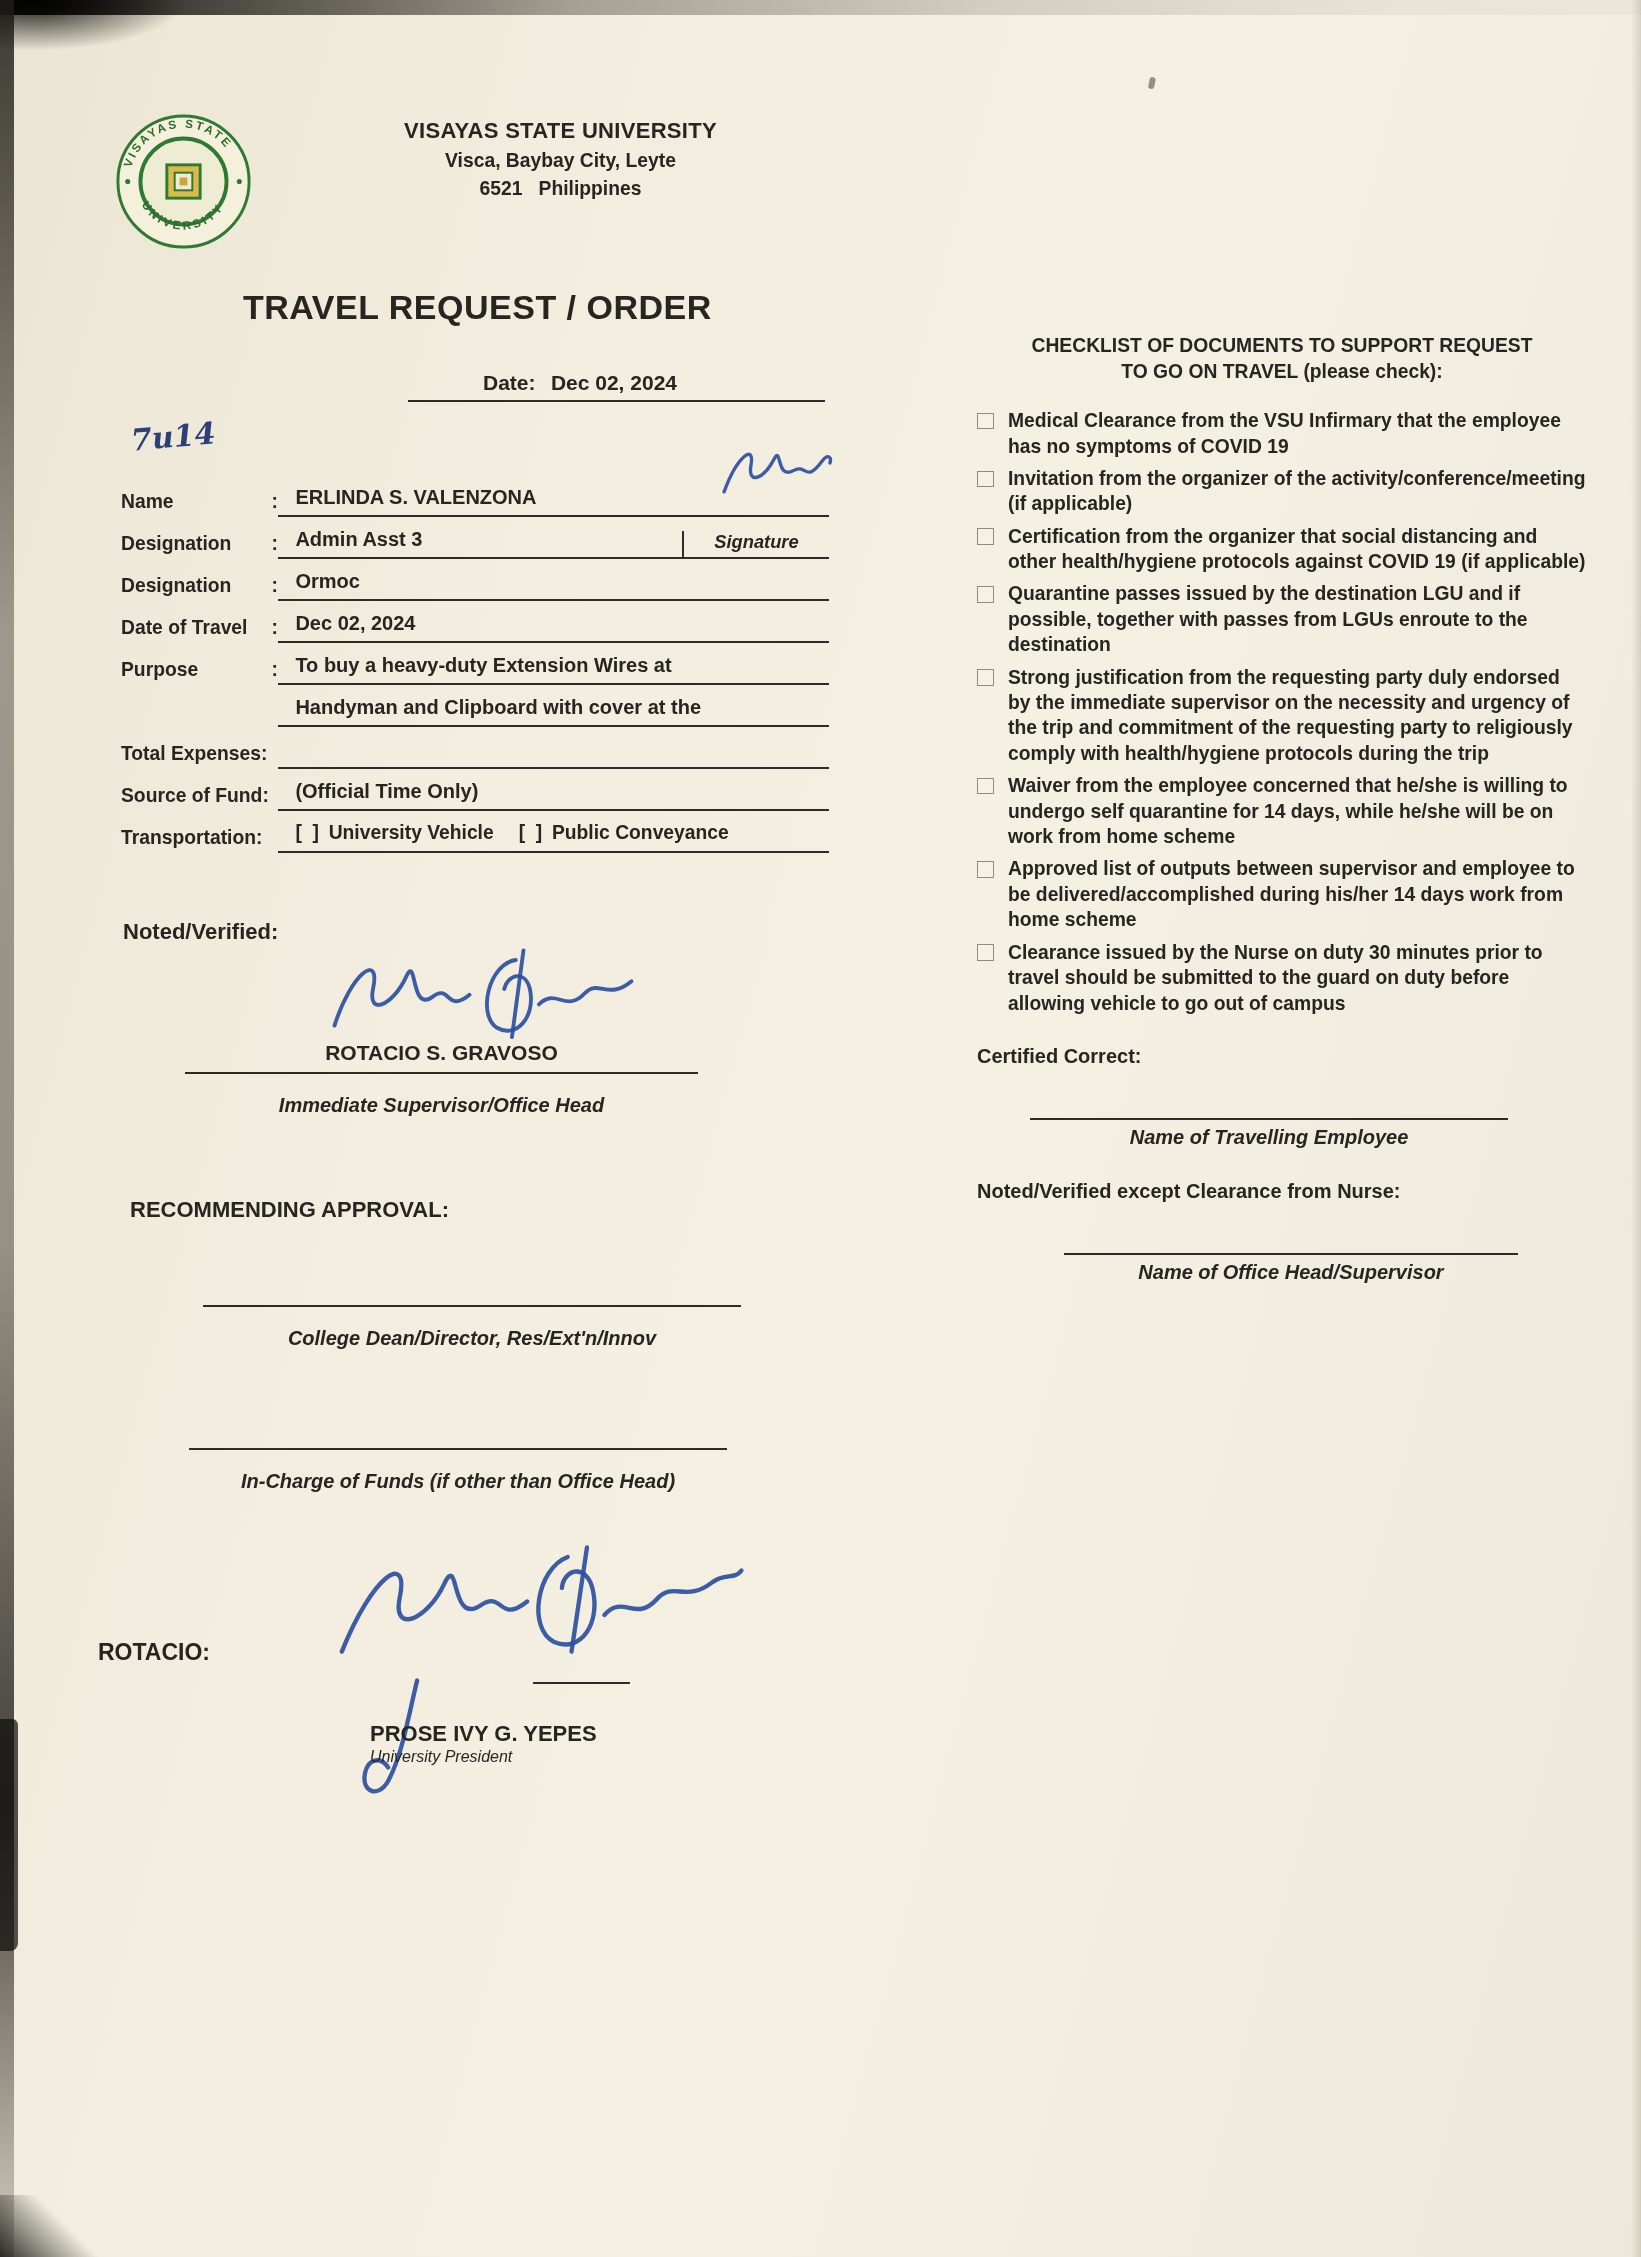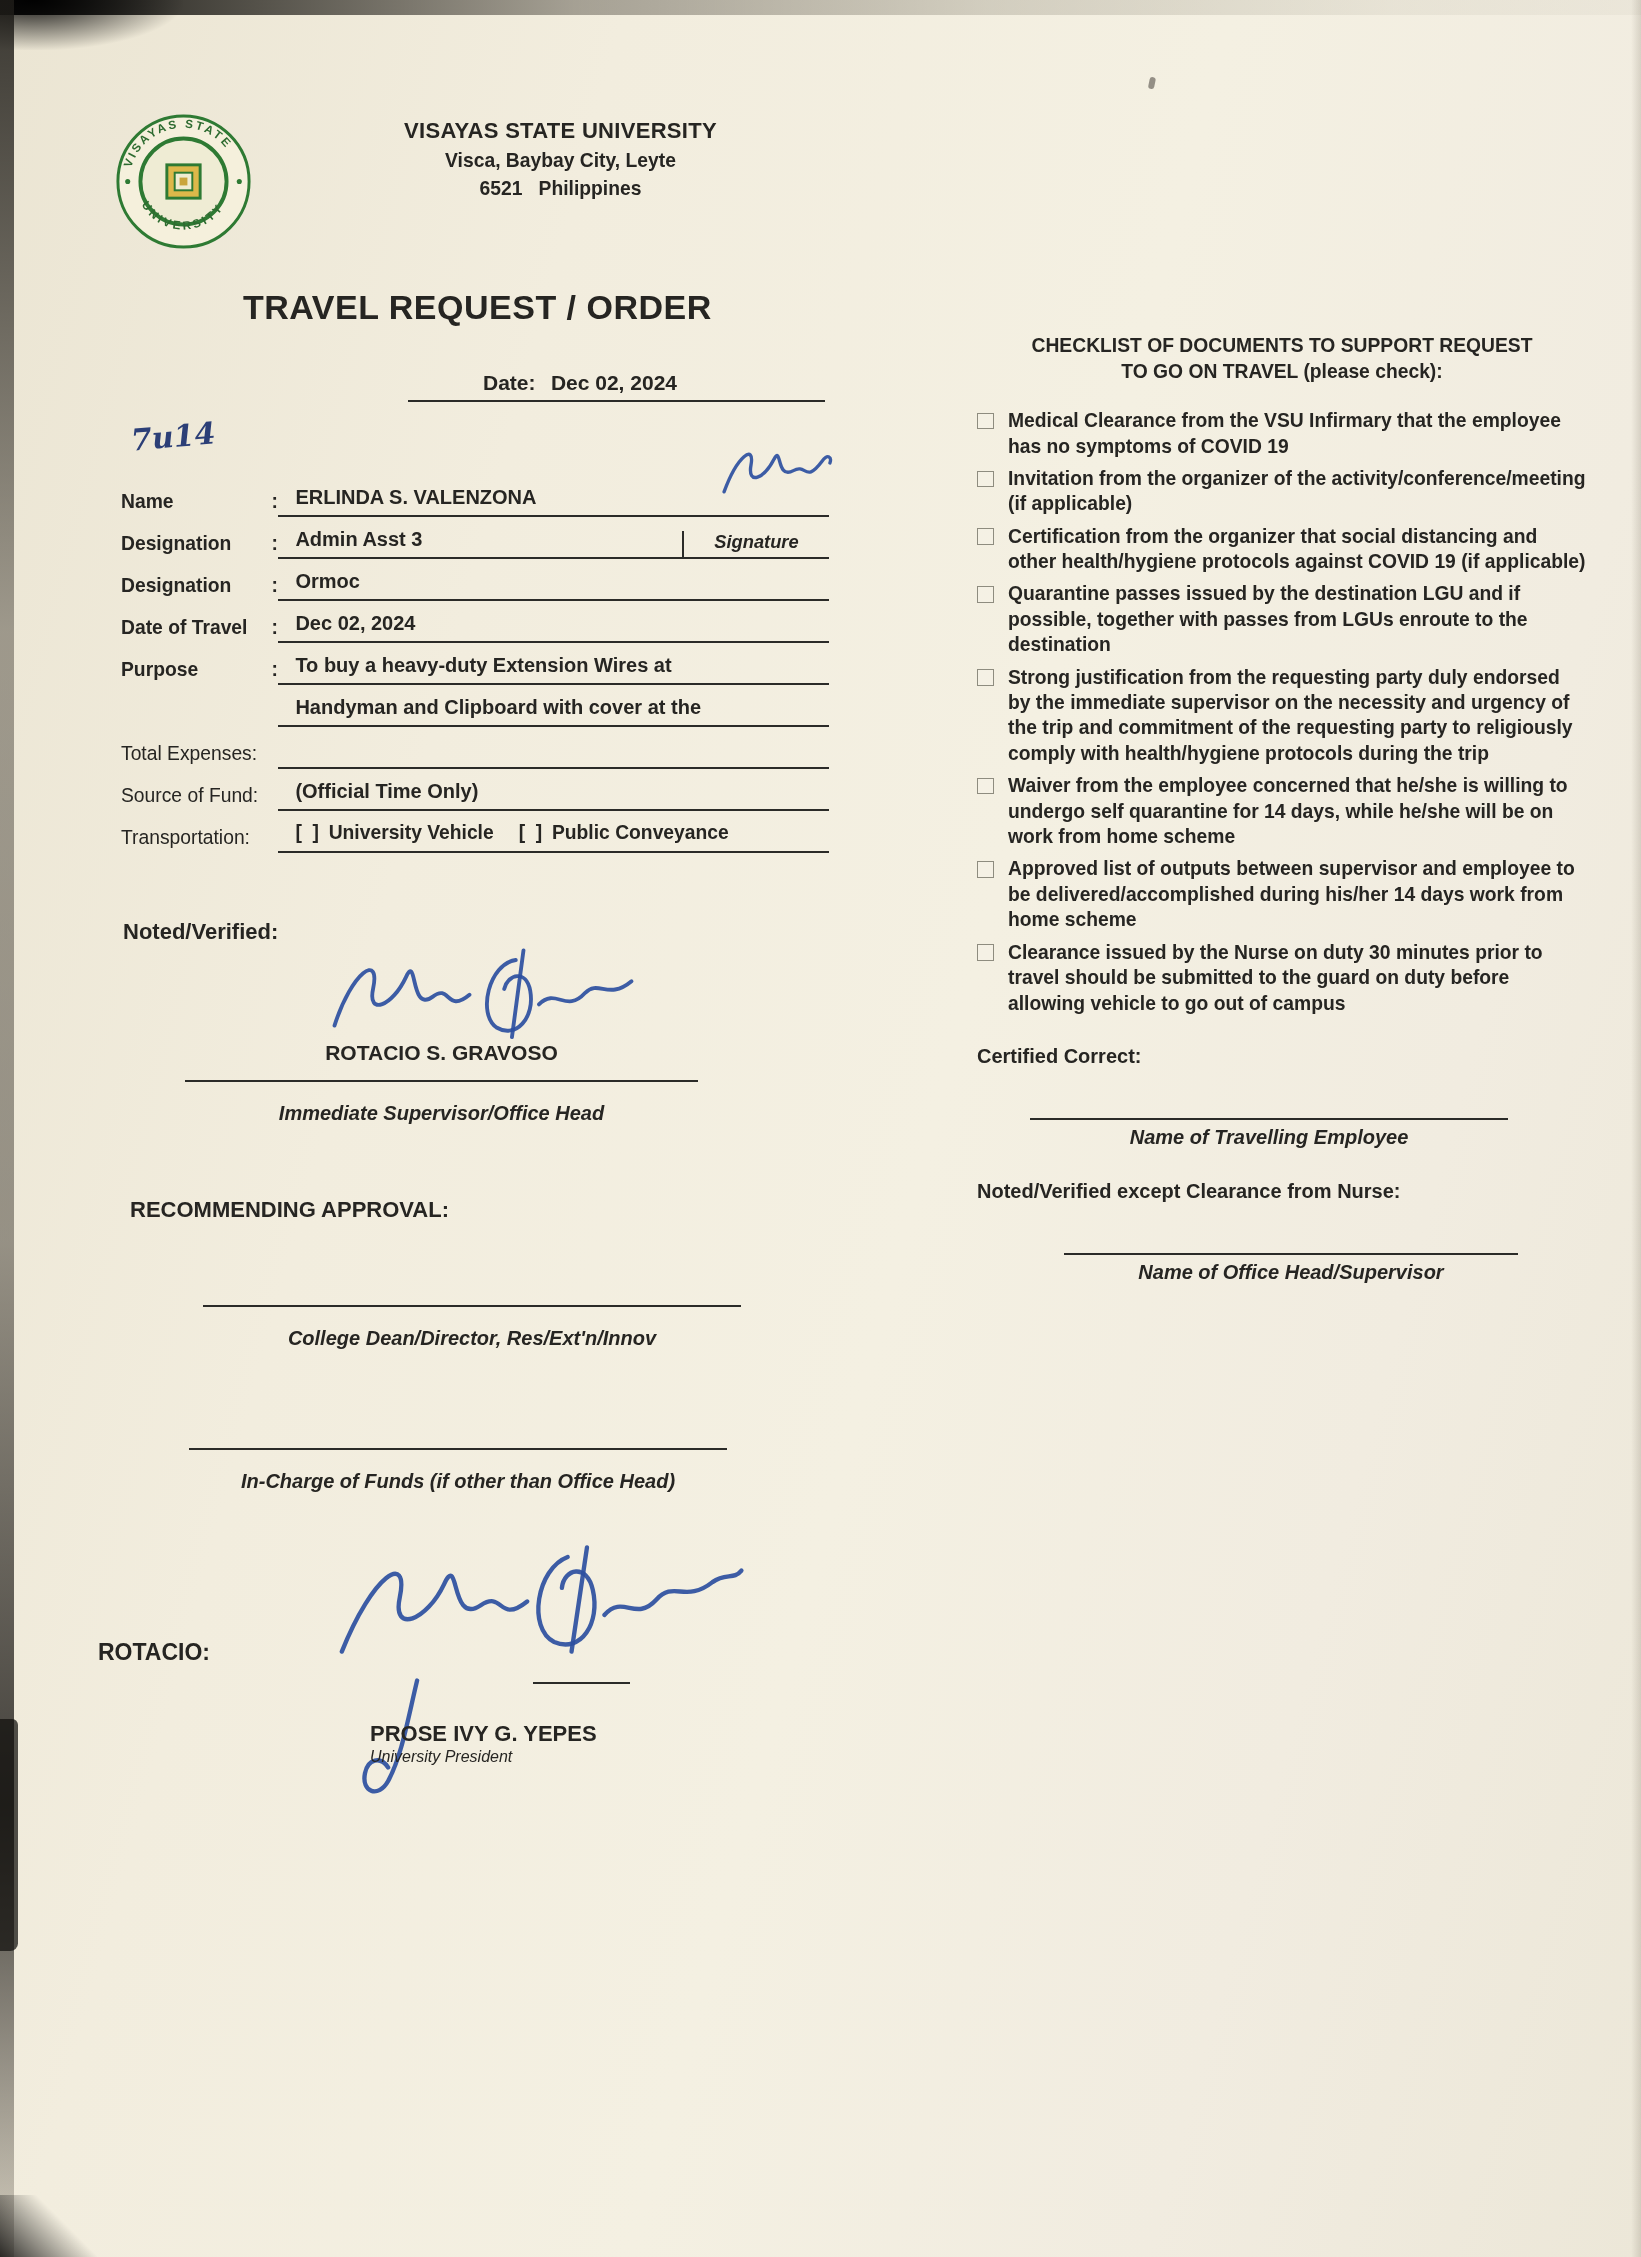--- a/index.html
+++ b/index.html
@@ -27,31 +27,31 @@
   .univ-name{font-size:22px;font-weight:700;letter-spacing:0.3px;}
   .univ-addr{font-size:19.3px;font-weight:600;margin-top:5.8px;}
   .doc-title{position:absolute;left:243px;top:288px;font-size:34px;font-weight:700;letter-spacing:0.5px;}
   .date-row{position:absolute;left:408px;top:361px;width:417px;height:41px;border-bottom:2.4px solid #2b2b28;
     display:flex;gap:15.4px;align-items:flex-end;padding:0 0 4.8px 75px;box-sizing:border-box;font-size:21px;font-weight:700;}
   .hand-note{position:absolute;left:131px;top:419px;font-size:30px;font-style:italic;font-weight:600;color:#2c3f77;transform:rotate(-5deg);font-family:"DejaVu Serif",serif;}
   
   .fields{position:absolute;left:121px;top:475px;width:708px;}
   .frow{display:flex;align-items:flex-end;min-height:42px;}
   .flabel{width:157px;flex:none;display:flex;justify-content:space-between;font-size:19.3px;font-weight:700;padding-bottom:3.9px;}
-  .flabel2{width:157px;flex:none;font-size:19.3px;font-weight:400;padding-bottom:3.9px;}
+  .flabel2{width:157px;flex:none;font-size:19.3px;font-weight:700;padding-bottom:3.9px;}
   .fval{flex:1;border-bottom:2.4px solid #2b2b28;padding:0 3.9px 3.9px 17.4px;font-size:20px;font-weight:700;min-height:25px;}
   .sigcap{width:145px;flex:none;border-left:2.9px solid #2b2b28;border-bottom:2.4px solid #2b2b28;text-align:center;
     font-style:italic;font-size:18.3px;font-weight:700;padding-bottom:3.9px;}
   .tbox{white-space:pre;margin-right:9.7px;}
   .topt2{margin-left:25px;}
   
   .noted-label{position:absolute;left:123px;top:919px;font-size:22px;font-weight:700;}
   .sig-b{position:absolute;left:319px;top:933px;width:328px;height:135px;}
   .sup-block{position:absolute;left:185px;top:1041px;width:513px;}
-  .sup-name{text-align:center;font-size:21px;font-weight:700;border-bottom:2.4px solid #2b2b28;padding-bottom:15px;}
+  .sup-name{text-align:center;font-size:21px;font-weight:700;border-bottom:2.4px solid #2b2b28;padding-bottom:7px;}
   .role{text-align:center;font-style:italic;font-size:20px;font-weight:700;margin-top:20px;}
   .recommending{position:absolute;left:130px;top:1197px;font-size:22px;font-weight:700;}
   .dean-block{position:absolute;left:203px;top:1257px;width:538px;}
   .funds-block{position:absolute;left:189px;top:1400px;width:538px;}
   .blankline{height:48px;border-bottom:2.4px solid #2b2b28;}
   .approved-label{position:absolute;left:98px;top:1639px;font-size:23px;font-weight:700;}
   .sig-c{position:absolute;left:309px;top:1524px;width:444px;height:290px;}
   .sig-underline{position:absolute;left:533px;top:1682px;width:97px;border-bottom:2.9px solid #2b2b28;}
   .pres-block{position:absolute;left:370px;top:1721px;}
   .pres-name{font-size:22px;font-weight:700;}

